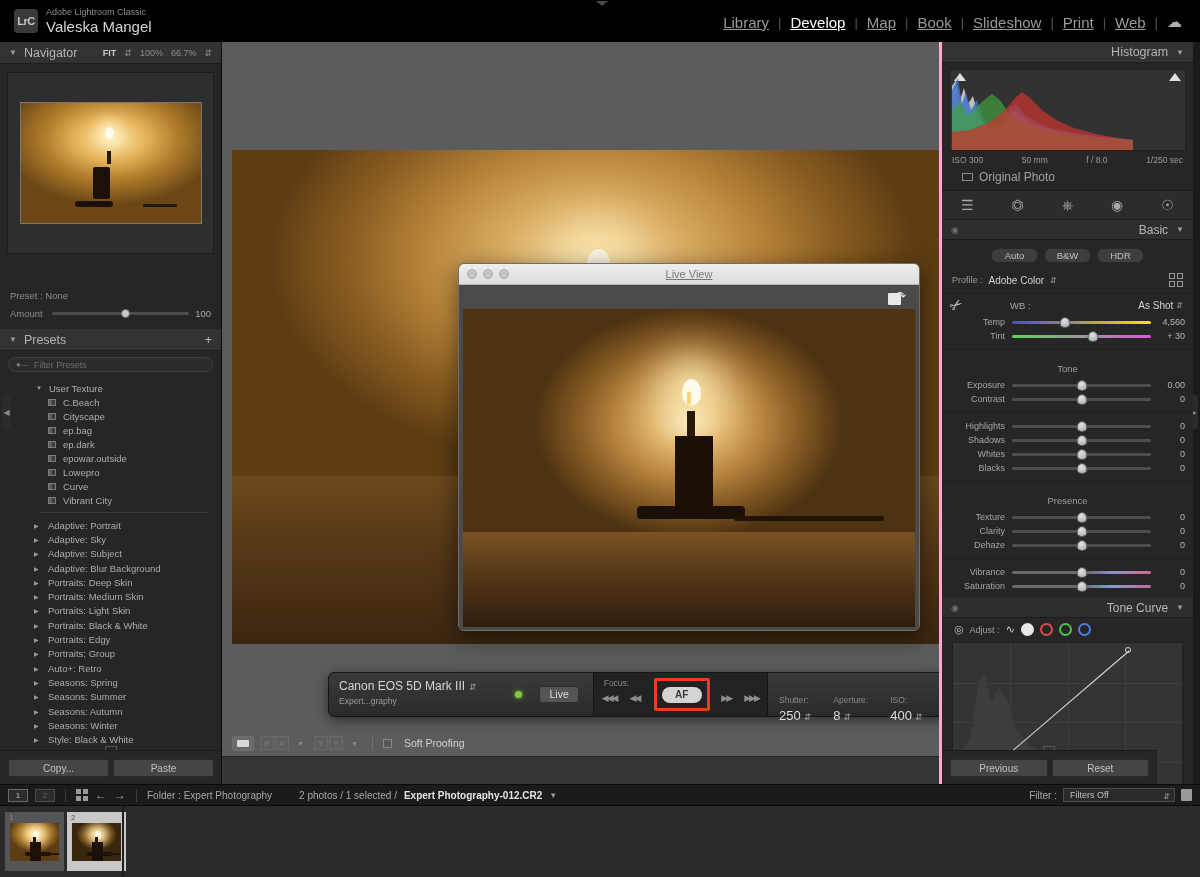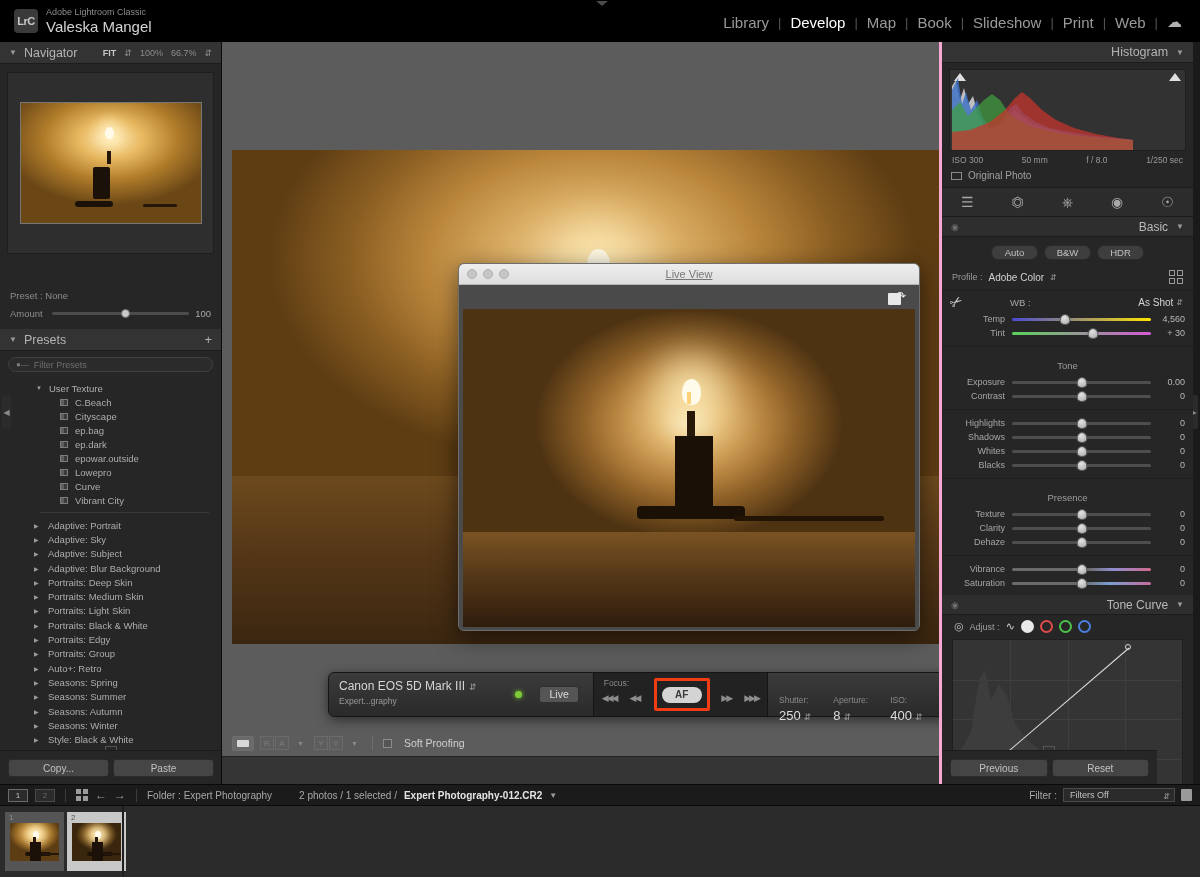--- a/index.html
+++ b/index.html
@@ -24,21 +24,21 @@
     letter-spacing:-0.5px;
   }
   .brand-wrap { position:absolute; left:46px; top:6px; }
   .brand-small { font-size:9px; color:#8c8c8c; line-height:12px; }
   .brand-name { font-size:15px; color:#d4d4d4; line-height:17px; }
   .modules {
     position:absolute; right:10px; top:13px;
     display:flex; align-items:center; gap:0px;
     font-size:15px;
   }
-  .modules .mod { color:#9a9a9a; padding:0 9px; cursor:pointer; }
+  .modules .mod { color:#9a9a9a; padding:0 9px; cursor:pointer;text-decoration:underline; }
   .modules .mod.active { color:#ffffff; }
   .modules .sep { color:#565656; font-size:13px; }
   .cloud-icon { color:#b0b0b0; font-size:15px; padding:0 8px 0 9px; }
   .top-caret {
     position:absolute; left:596px; top:1px; width:0;height:0;
     border-left:6px solid transparent; border-right:6px solid transparent;
     border-top:5px solid #4a4a4a;
   }
   .bot-caret {
     position:absolute; left:596px; top:869px; width:0;height:0;
@@ -94,21 +94,21 @@
   .filter-box {
     margin:6px 8px; height:15px; background:#2b2b2b; border:1px solid #404040;
     border-radius:8px; display:flex; align-items:center; padding:0 7px; gap:5px;
   }
   .filter-box .mag { color:#7a7a7a; font-size:8px; }
   .filter-box .ph { color:#6e6e6e; font-size:9px; }
 
   .preset-list { padding:3px 0 0 0; font-size:9.5px; }
   .pl-group { display:flex; align-items:center; height:14px; padding-left:36px; color:#b0b0b0; }
   .pl-group .tri { font-size:6px; margin-right:7px; color:#9c9c9c; width:6px; }
-  .pl-item { display:flex; align-items:center; height:14px; padding-left:48px; color:#adadad;margin-left:12px; }
+  .pl-item { display:flex; align-items:center; height:14px; padding-left:48px; color:#adadad; }
   .pl-item .sq {
     width:8px;height:7px; border:1px solid #7d7d7d; margin-right:7px; flex:none;
     background:linear-gradient(to right,#5e5e5e 0,#5e5e5e 45%,#3a3a3a 45%,#3a3a3a 100%);
   }
   .pl-div { height:1px; background:#3a3a3a; margin:5px 12px 5px 40px; }
   .pl-row { display:flex; align-items:center; height:14.3px; padding-left:34px; color:#adadad; }
   .pl-row .tri2 { font-size:6px; margin-right:8px; color:#9a9a9a; width:6px; }
 
   .lp-footer {
     position:absolute; left:0; bottom:0; width:222px; height:34px;
@@ -281,21 +281,21 @@
   .histo .clip {
     position:absolute; top:3px; width:0;height:0;
     border-left:6px solid transparent;border-right:6px solid transparent;border-bottom:8px solid #e0e0e0;
   }
   .histo .clip.l { left:4px; } .histo .clip.r { right:4px; }
   .histo svg { position:absolute; left:0; bottom:0; }
   .histo-info {
     display:flex; justify-content:space-between; padding:4px 10px 0 10px;
     font-size:8.5px; color:#9a9a9a;
   }
-  .orig-photo { display:flex; align-items:center; gap:6px; padding:5px 9px 6px 9px; font-size:10px; color:#a0a0a0;}
+  .orig-photo { display:flex; align-items:center; gap:6px; padding:5px 9px 6px 20px; font-size:12px; color:#a0a0a0;}
   .orig-photo .box { width:11px;height:8px;border:1px solid #8a8a8a;}
 
   .tool-strip {
     display:flex; align-items:center; justify-content:space-around;
     height:30px; background:#2c2c2c; border-top:1px solid #1c1c1c; border-bottom:1px solid #1c1c1c;
     color:#a8a8a8; font-size:14px;
   }
   .tool-strip .ti { cursor:pointer; }
 
   .sec-head {

